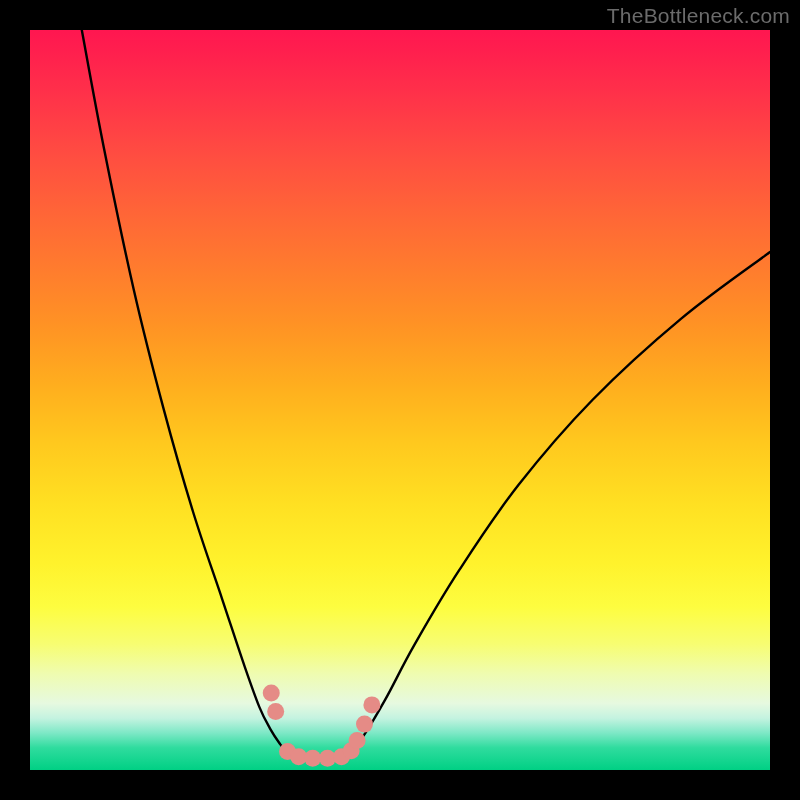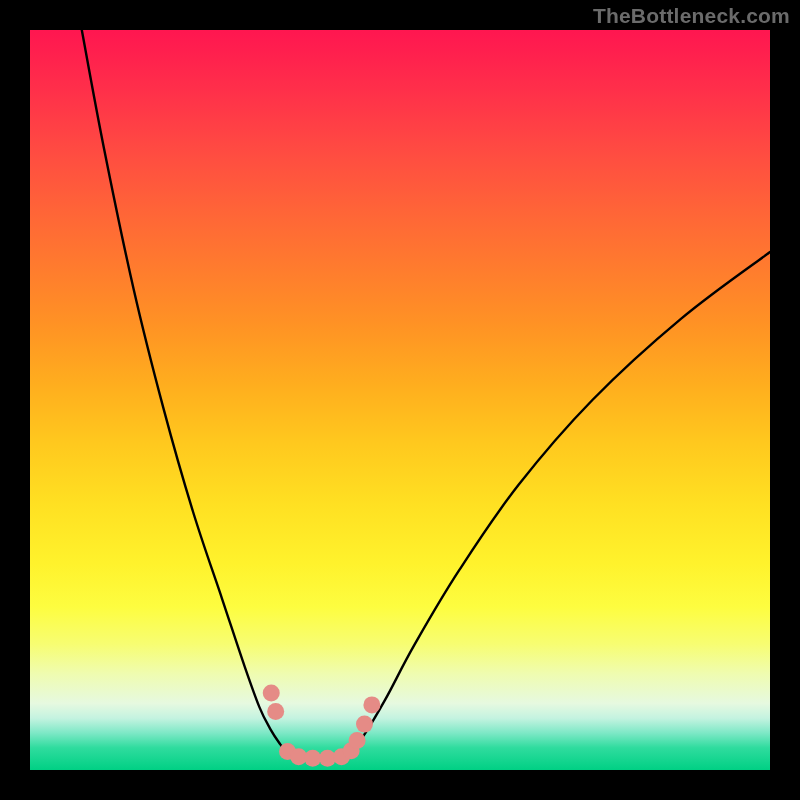--- a/index.html
+++ b/index.html
@@ -43,21 +43,21 @@
       #2fdc9e 97%,
       #00d084 100%
     );
   }
   .watermark {
     position: absolute;
     top: 4px;
     right: 10px;
     color: #6b6b6b;
     font-size: 21px;
-    font-weight: 700;
+    font-weight: 400;
     letter-spacing: 0.2px;
     user-select: none;
   }
   svg.plot {
     position: absolute;
     inset: 0;
   }
 </style>
 </head>
 <body>

